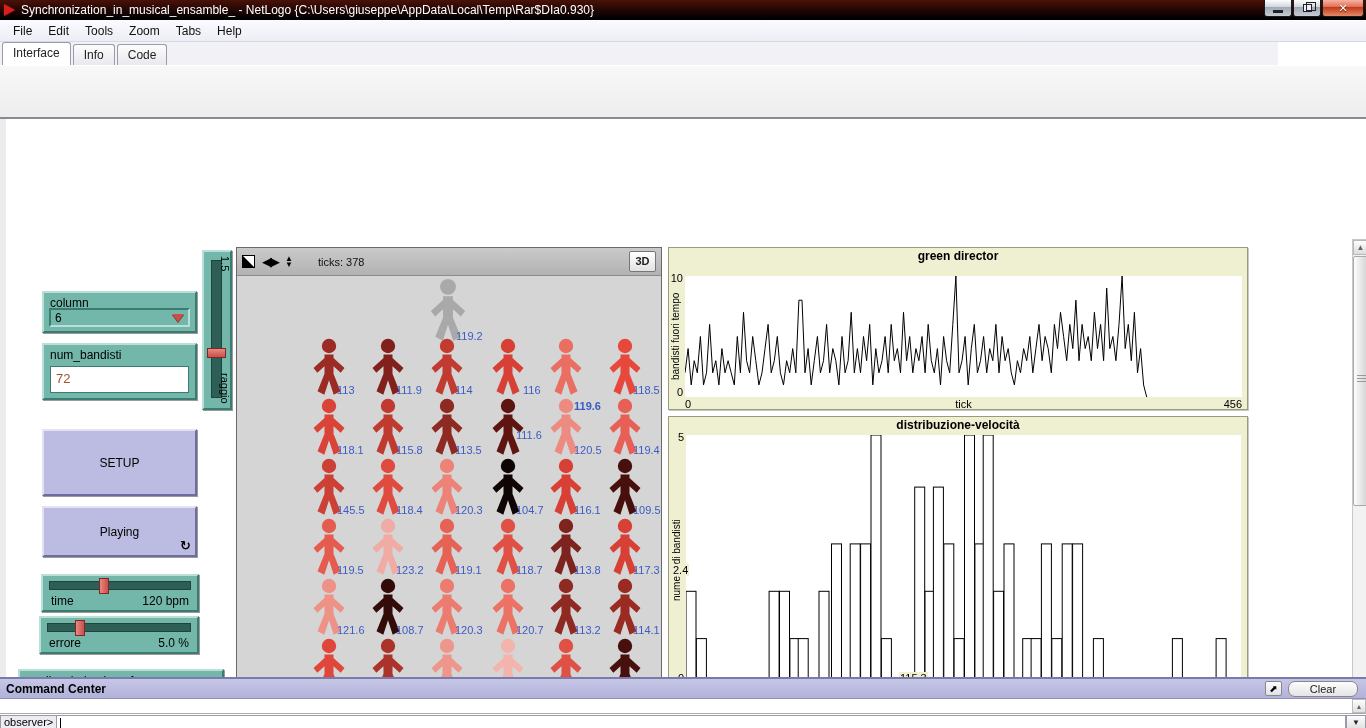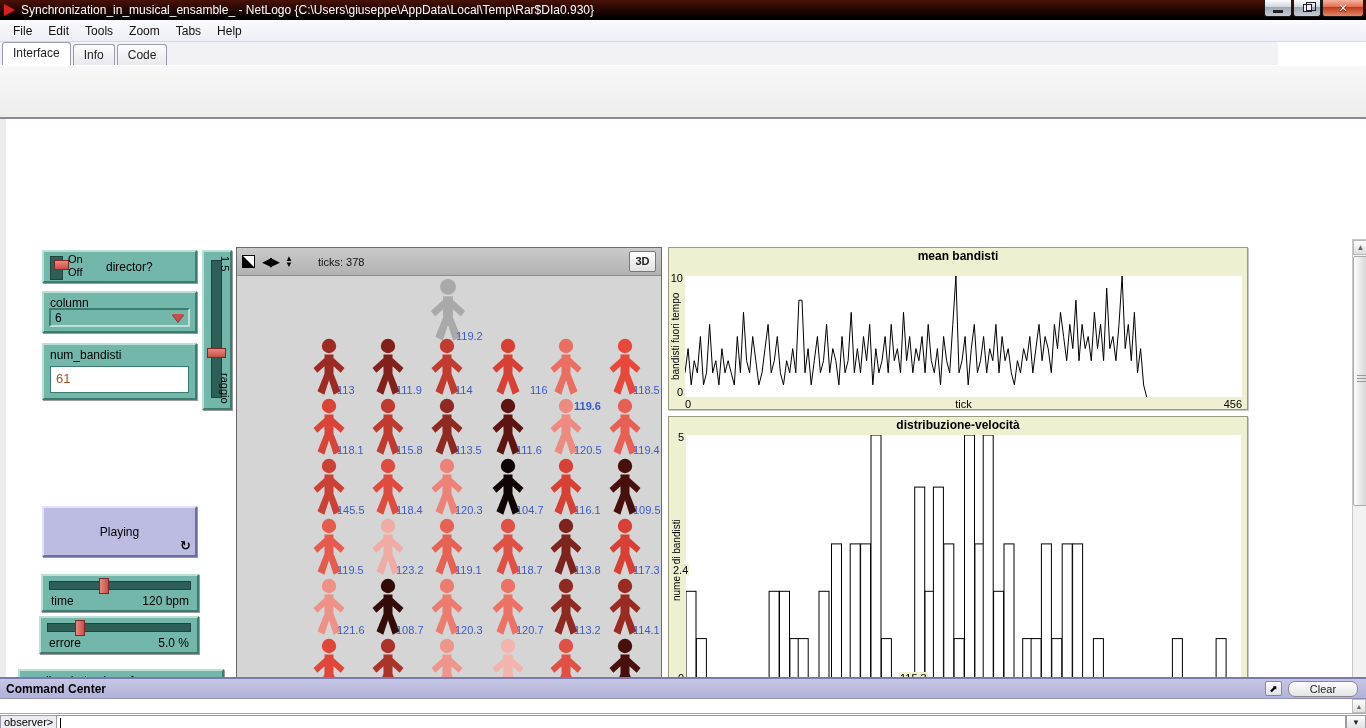--- a/index.html
+++ b/index.html
@@ -206,49 +206,44 @@
   <div id="continuous-dd">
     <span>continuous</span>
     <span class="dd-arrow"></span>
   </div>
   <div class="toolbar-sep" style="left:509px; top:80px;"></div>
   <div id="settings-btn">Settings...</div>
 </div>
 
 <div id="main" class="abs">
 
-  <div id="switch-director" class="abs teal">
-    <div class="switch-track">
-        <div class="switch-knob"></div>
-      </div>
-    <div class="switch-on">On</div>
-    <div class="switch-off">Off</div>
-    <div class="switch-name">director?</div>
-  </div>
 
   <div id="raggio" class="abs teal">
     <div class="vslider-channel"></div>
     <div class="vslider-knob"></div>
     <div class="vslider-value">1.5</div>
     <div class="vslider-name">raggio</div>
   </div>
 
   <div id="chooser-column" class="abs teal">
     <div class="w-label">column</div>
     <div class="chooser-box">
       <span>6</span>
       <span class="red-tri"></span>
     </div>
   </div>
 
   <div id="input-numbandisti" class="abs teal">
     <div class="w-label">num_bandisti</div>
-    <div class="input-box">61</div>
-  </div>
-
+    <div class="input-box">72</div>
+  </div>
+
+  <div id="btn-setup" class="abs btn-purple">
+    <span>SETUP</span>
+  </div>
   <div id="btn-playing" class="abs btn-purple">
     <span>Playing</span>
     <span class="forever-icon">↻</span>
   </div>
 
   <div id="slider-time" class="abs teal hslider">
     <div class="hslider-channel"></div>
     <div class="hslider-knob" style="left:56px;"></div>
     <div class="hslider-label">time</div>
     <div class="hslider-value">120 bpm</div>
@@ -306,21 +301,21 @@
         <div class="person-label" style="left: 159px; top: 108px; color: rgb(59, 91, 196);">111.9</div>
         <svg viewBox="0 0 44 58" width="44" height="58" class="person" style="left: 188px; top: 62px;">
           <circle cx="22" cy="8" r="7.2" fill="#c23b31"></circle>
           <path d="M17.5 16.5 L26.5 16.5 L26.5 20 L37.5 30 L33.7 34.8 L26.5 28.3 L26.5 35.8 L33.5 53.3 L26.7 56.8 L22 42.3 L17.3 56.8 L10.5 53.3 L17.5 35.8 L17.5 28.3 L10.3 34.8 L6.5 30 L17.5 20 Z" fill="#c23b31"></path>
         </svg>
         <div class="person-label" style="left: 218px; top: 108px; color: rgb(59, 91, 196);">114</div>
         <svg viewBox="0 0 44 58" width="44" height="58" class="person" style="left: 249px; top: 62px;">
           <circle cx="22" cy="8" r="7.2" fill="#d84035"></circle>
           <path d="M17.5 16.5 L26.5 16.5 L26.5 20 L37.5 30 L33.7 34.8 L26.5 28.3 L26.5 35.8 L33.5 53.3 L26.7 56.8 L22 42.3 L17.3 56.8 L10.5 53.3 L17.5 35.8 L17.5 28.3 L10.3 34.8 L6.5 30 L17.5 20 Z" fill="#d84035"></path>
         </svg>
-        <div class="person-label" style="left: 293px; top: 108px; color: rgb(59, 91, 196);">116</div>
+        <div class="person-label" style="left: 286px; top: 108px; color: rgb(59, 91, 196);">116</div>
         <svg viewBox="0 0 44 58" width="44" height="58" class="person" style="left: 307px; top: 62px;">
           <circle cx="22" cy="8" r="7.2" fill="#ea6e62"></circle>
           <path d="M17.5 16.5 L26.5 16.5 L26.5 20 L37.5 30 L33.7 34.8 L26.5 28.3 L26.5 35.8 L33.5 53.3 L26.7 56.8 L22 42.3 L17.3 56.8 L10.5 53.3 L17.5 35.8 L17.5 28.3 L10.3 34.8 L6.5 30 L17.5 20 Z" fill="#ea6e62"></path>
         </svg>
         <div class="person-label" style="left: 337px; top: 124px; color: rgb(59, 91, 196); font-weight: bold;">119.6</div>
         <svg viewBox="0 0 44 58" width="44" height="58" class="person" style="left: 366px; top: 62px;">
           <circle cx="22" cy="8" r="7.2" fill="#e8483c"></circle>
           <path d="M17.5 16.5 L26.5 16.5 L26.5 20 L37.5 30 L33.7 34.8 L26.5 28.3 L26.5 35.8 L33.5 53.3 L26.7 56.8 L22 42.3 L17.3 56.8 L10.5 53.3 L17.5 35.8 L17.5 28.3 L10.3 34.8 L6.5 30 L17.5 20 Z" fill="#e8483c"></path>
         </svg>
         <div class="person-label" style="left: 396px; top: 108px; color: rgb(59, 91, 196);">118.5</div>
@@ -336,21 +331,21 @@
         <div class="person-label" style="left: 159px; top: 168px; color: rgb(59, 91, 196);">115.8</div>
         <svg viewBox="0 0 44 58" width="44" height="58" class="person" style="left: 188px; top: 122px;">
           <circle cx="22" cy="8" r="7.2" fill="#8e2a22"></circle>
           <path d="M17.5 16.5 L26.5 16.5 L26.5 20 L37.5 30 L33.7 34.8 L26.5 28.3 L26.5 35.8 L33.5 53.3 L26.7 56.8 L22 42.3 L17.3 56.8 L10.5 53.3 L17.5 35.8 L17.5 28.3 L10.3 34.8 L6.5 30 L17.5 20 Z" fill="#8e2a22"></path>
         </svg>
         <div class="person-label" style="left: 218px; top: 168px; color: rgb(59, 91, 196);">113.5</div>
         <svg viewBox="0 0 44 58" width="44" height="58" class="person" style="left: 249px; top: 122px;">
           <circle cx="22" cy="8" r="7.2" fill="#5e1511"></circle>
           <path d="M17.5 16.5 L26.5 16.5 L26.5 20 L37.5 30 L33.7 34.8 L26.5 28.3 L26.5 35.8 L33.5 53.3 L26.7 56.8 L22 42.3 L17.3 56.8 L10.5 53.3 L17.5 35.8 L17.5 28.3 L10.3 34.8 L6.5 30 L17.5 20 Z" fill="#5e1511"></path>
         </svg>
-        <div class="person-label" style="left: 279px; top: 168px; color: rgb(59, 91, 196);">111.6</div>
+        <div class="person-label" style="left: 279px; top: 153px; color: rgb(59, 91, 196);">111.6</div>
         <svg viewBox="0 0 44 58" width="44" height="58" class="person" style="left: 307px; top: 122px;">
           <circle cx="22" cy="8" r="7.2" fill="#ed8b80"></circle>
           <path d="M17.5 16.5 L26.5 16.5 L26.5 20 L37.5 30 L33.7 34.8 L26.5 28.3 L26.5 35.8 L33.5 53.3 L26.7 56.8 L22 42.3 L17.3 56.8 L10.5 53.3 L17.5 35.8 L17.5 28.3 L10.3 34.8 L6.5 30 L17.5 20 Z" fill="#ed8b80"></path>
         </svg>
         <div class="person-label" style="left: 337px; top: 168px; color: rgb(59, 91, 196);">120.5</div>
         <svg viewBox="0 0 44 58" width="44" height="58" class="person" style="left: 366px; top: 122px;">
           <circle cx="22" cy="8" r="7.2" fill="#e86055"></circle>
           <path d="M17.5 16.5 L26.5 16.5 L26.5 20 L37.5 30 L33.7 34.8 L26.5 28.3 L26.5 35.8 L33.5 53.3 L26.7 56.8 L22 42.3 L17.3 56.8 L10.5 53.3 L17.5 35.8 L17.5 28.3 L10.3 34.8 L6.5 30 L17.5 20 Z" fill="#e86055"></path>
         </svg>
         <div class="person-label" style="left: 396px; top: 168px; color: rgb(59, 91, 196);">119.4</div>
@@ -495,21 +490,21 @@
           <path d="M17.5 16.5 L26.5 16.5 L26.5 20 L37.5 30 L33.7 34.8 L26.5 28.3 L26.5 35.8 L33.5 53.3 L26.7 56.8 L22 42.3 L17.3 56.8 L10.5 53.3 L17.5 35.8 L17.5 28.3 L10.3 34.8 L6.5 30 L17.5 20 Z" fill="#78201a"></path>
         </svg>
         <svg viewBox="0 0 44 58" width="44" height="58" class="person" style="left: 366px; top: 422px;">
           <circle cx="22" cy="8" r="7.2" fill="#0e0404"></circle>
           <path d="M17.5 16.5 L26.5 16.5 L26.5 20 L37.5 30 L33.7 34.8 L26.5 28.3 L26.5 35.8 L33.5 53.3 L26.7 56.8 L22 42.3 L17.3 56.8 L10.5 53.3 L17.5 35.8 L17.5 28.3 L10.3 34.8 L6.5 30 L17.5 20 Z" fill="#0e0404"></path>
         </svg>
       </div>
   </div>
 
   <div id="plot-green" class="abs plot-panel">
-    <div class="plot-title">mean bandisti</div>
+    <div class="plot-title">green director</div>
     <div class="ylab-rot" style="left:1px; top:28px; height:121px; text-align:center;">bandisti fuori tempo</div>
     <div class="axis-lab" style="left:1px; top:24px; width:13px; text-align:right;">10</div>
     <div class="axis-lab" style="left:1px; top:138px; width:13px; text-align:right;">0</div>
     <div class="plot-inner" style="left:16px; top:28px; width:557px; height:121px;">
       <svg id="svg-green" width="557" height="121">
           <polyline points="0.0,96.8 3.1,72.6 6.2,108.9 9.2,84.7 12.3,96.8 15.4,60.5 18.5,108.9 21.5,96.8 24.6,48.4 27.7,96.8 30.8,84.7 33.9,108.9 36.9,72.6 40.0,96.8 43.1,84.7 46.2,96.8 49.3,108.9 52.3,60.5 55.4,96.8 58.5,36.3 61.6,84.7 64.6,96.8 67.7,60.5 70.8,84.7 73.9,108.9 77.0,96.8 80.0,72.6 83.1,48.4 86.2,96.8 89.3,84.7 92.3,60.5 95.4,96.8 98.5,108.9 101.6,84.7 104.7,96.8 107.7,72.6 110.8,96.8 113.9,24.2 117.0,24.2 120.0,96.8 123.1,72.6 126.2,108.9 129.3,84.7 132.4,60.5 135.4,96.8 138.5,84.7 141.6,48.4 144.7,96.8 147.8,72.6 150.8,84.7 153.9,108.9 157.0,60.5 160.1,96.8 163.1,84.7 166.2,36.3 169.3,96.8 172.4,72.6 175.5,96.8 178.5,60.5 181.6,84.7 184.7,48.4 187.8,108.9 190.8,72.6 193.9,96.8 197.0,84.7 200.1,60.5 203.2,96.8 206.2,48.4 209.3,84.7 212.4,72.6 215.5,96.8 218.5,36.3 221.6,84.7 224.7,60.5 227.8,96.8 230.9,72.6 233.9,84.7 237.0,60.5 240.1,96.8 243.2,48.4 246.3,84.7 249.3,96.8 252.4,72.6 255.5,108.9 258.6,60.5 261.6,84.7 264.7,96.8 267.8,48.4 270.9,0.0 274.0,96.8 277.0,84.7 280.1,60.5 283.2,108.9 286.3,72.6 289.3,48.4 292.4,96.8 295.5,84.7 298.6,60.5 301.7,96.8 304.7,72.6 307.8,84.7 310.9,48.4 314.0,96.8 317.1,60.5 320.1,84.7 323.2,72.6 326.3,96.8 329.4,108.9 332.4,84.7 335.5,96.8 338.6,72.6 341.7,84.7 344.8,60.5 347.8,96.8 350.9,72.6 354.0,48.4 357.1,84.7 360.1,60.5 363.2,72.6 366.3,96.8 369.4,48.4 372.5,72.6 375.5,36.3 378.6,60.5 381.7,84.7 384.8,48.4 387.8,72.6 390.9,24.2 394.0,84.7 397.1,48.4 400.2,72.6 403.2,60.5 406.3,84.7 409.4,36.3 412.5,72.6 415.6,48.4 418.6,84.7 421.7,12.1 424.8,72.6 427.9,60.5 430.9,84.7 434.0,48.4 437.1,0.0 440.2,72.6 443.3,48.4 446.3,84.7 449.4,36.3 452.5,96.8 455.6,72.6 458.6,108.9 461.7,121.0" fill="none" stroke="#000000" stroke-width="1"></polyline>
         </svg>
     </div>
     <div class="axis-lab" style="left:16px; top:150px;">0</div>
     <div class="axis-lab" style="left:16px; top:150px; width:557px; text-align:center;">tick</div>

